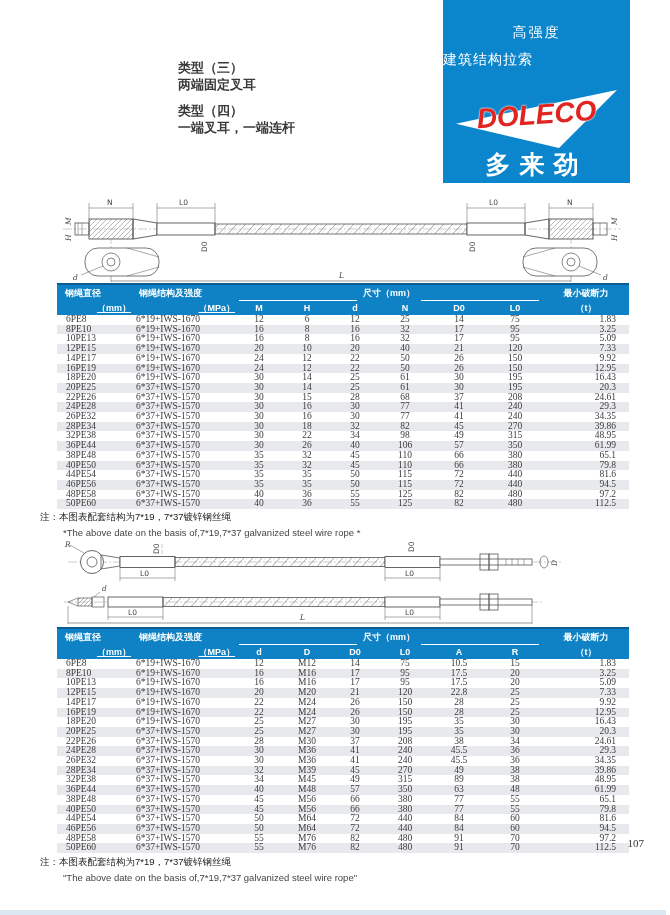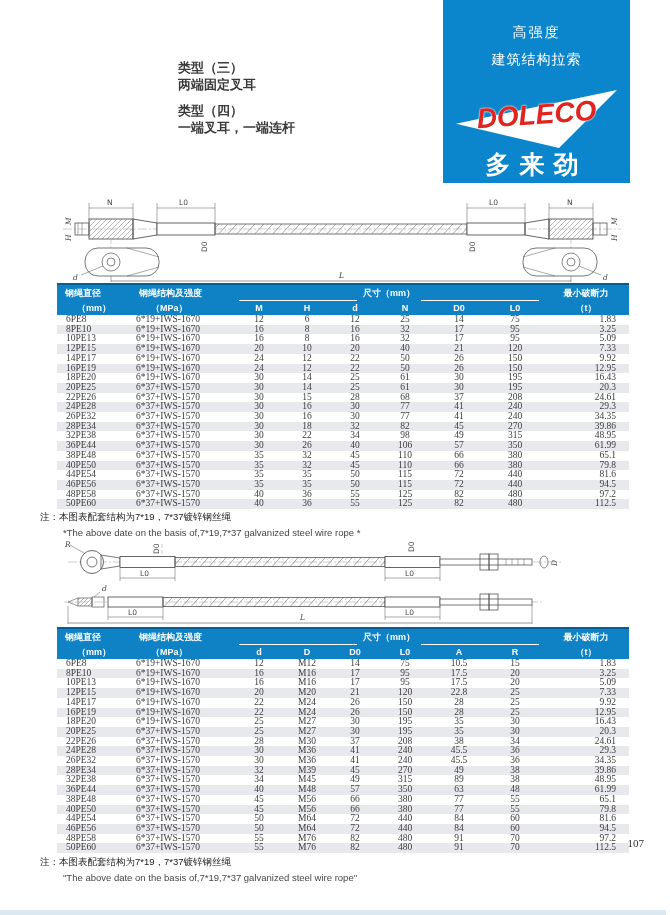--- a/index.html
+++ b/index.html
@@ -2,21 +2,21 @@
 <html><head>
 <meta charset="utf-8">
 <style>
   html,body{margin:0;padding:0;background:#fff;}
   .page{position:relative;width:666px;height:915px;background:#ffffff;overflow:hidden;
         font-family:"Liberation Sans",sans-serif;}
 
   
   .banner{position:absolute;left:443px;top:0;width:187px;height:183px;background:#0b86cc;color:#fff;}
   .banner .bl1{margin-top:24px;text-align:center;font-size:14px;letter-spacing:2px;}
-  .banner .bl2{margin-top:9px;text-align:center;font-size:14px;letter-spacing:1px;}
+  .banner .bl2{margin-top:9px;font-size:14px;letter-spacing:1px;}
   .logo{position:absolute;left:13px;top:86px;width:161px;height:64px;}
   .logo .tri{position:absolute;left:0;top:4px;width:161px;height:58px;background:#fff;
              clip-path:polygon(0 58%,100% 0,64% 100%);}
   .logo .doleco{position:absolute;left:0;right:0;top:13px;text-align:center;
              font-family:"Liberation Sans",sans-serif;font-weight:bold;font-style:italic;
              font-size:28px;color:#e0241f;letter-spacing:0px;transform:rotate(-4deg);
              text-shadow:0 0 2px #ffffff,0 0 1px #ffffff;}
   .brandcn{position:absolute;left:0;top:148px;width:187px;text-align:center;
              font-size:25px;font-weight:bold;letter-spacing:9px;color:#fff;}
 
@@ -34,21 +34,21 @@
   
   table.spec{position:absolute;left:57px;width:572px;border-collapse:collapse;table-layout:fixed;
              font-family:"Liberation Serif",serif;font-size:9.5px;color:#3b3b3b;
              border-top:2.5px solid #0a5d92;}
   #table1{top:283px;}
   #table2{top:627px;}
   table.spec thead th{background:#0e82c4;color:#fff;font-family:"Liberation Sans",sans-serif;
              font-weight:bold;font-size:9px;padding:0;height:16px;line-height:15px;}
   table.spec thead tr:nth-child(2) th{height:14px;line-height:12px;}
   table.spec th.hl{text-align:left;padding-left:8px;}
-  table.spec th.hl2{text-align:left;padding-left:20px;}
+  table.spec th.hl2{text-align:right;padding-left:20px;text-decoration:underline;}
   .dimgroup{display:flex;align-items:flex-end;gap:6px;padding:0 4px;}
   .dimgroup .gline{flex:1;height:1px;background:#fff;}
   .dimgroup .gtxt{white-space:nowrap;}
   table.spec tbody td{padding:0;height:9.7px;line-height:9.7px;text-align:center;overflow:hidden;}
   table.spec tbody tr:nth-child(even){background:#e8e9ec;}
   table.spec tbody td:nth-child(1){text-align:left;padding-left:9px;}
   table.spec tbody td:nth-child(2){text-align:left;padding-left:5px;}
   table.spec tbody td:nth-child(9){text-align:right;padding-right:13px;}
 
   

